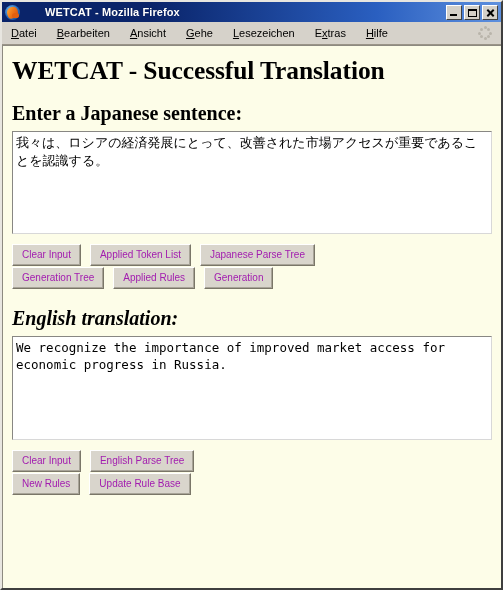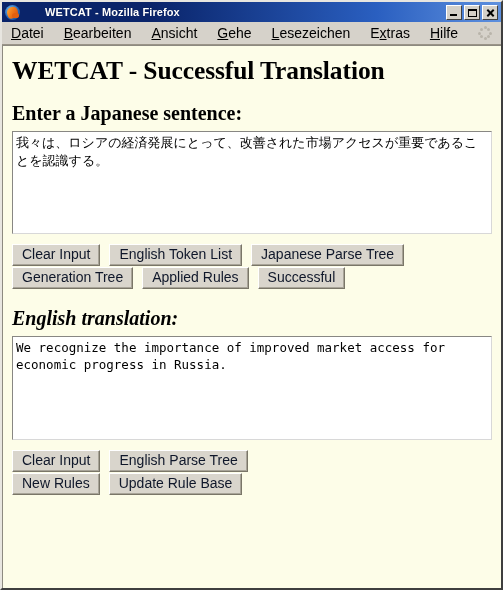--- a/index.html
+++ b/index.html
@@ -122,21 +122,21 @@
     height: 23px;
     background: #d6d2ca;
     border-bottom: 1px solid #9a9488;
     display: flex;
     align-items: center;
     padding-left: 9px;
     box-sizing: border-box;
     position: relative;
   }
   .menu-item {
-    font-size: 14px;
+    font-size: 11px;
     color: #000;
     font-family: "Liberation Sans", sans-serif;
     margin-right: 20px;
     white-space: nowrap;
     cursor: default;
   }
   .menu-item u { text-decoration: underline; }
   .throbber {
     position: absolute;
     right: 8px;
@@ -222,22 +222,22 @@
   .btn-row {
     display: flex;
     align-items: center;
     gap: 9px;
     margin-top: 10px;
   }
   .btn-row.tight { margin-top: 1px; }
 
   button.xp-btn {
     font-family: "Liberation Sans", sans-serif;
-    font-size: 14px;
-    color: #0f172a;
+    font-size: 10px;
+    color: #a21caf;
     background: #d9d5cc;
     border-left: 1px solid #ffffff;
     border-top: 1px solid #ffffff;
     border-right: 1px solid #7a7668;
     border-bottom: 1px solid #7a7668;
     box-shadow: inset -1px -1px 0 #a8a498;
     padding: 2px 9px 3px 9px;
     height: 22px;
     box-sizing: border-box;
     line-height: 15px;
@@ -297,28 +297,28 @@
     <div class="page">
 
       <h1 class="page-title">WETCAT - Successful Translation</h1>
 
       <h2 class="section-title">Enter a Japanese sentence:</h2>
 
       <textarea class="ta ta-jp" spellcheck="false" placeholder="" style="">我々は、ロシアの経済発展にとって、改善された市場アクセスが重要であることを認識する。</textarea>
 
       <div class="btn-row">
         <button class="xp-btn">Clear Input</button>
-        <button class="xp-btn">English Token List</button>
+        <button class="xp-btn">Applied Token List</button>
         <button class="xp-btn">Japanese Parse Tree</button>
       </div>
 
       <div class="btn-row tight">
         <button class="xp-btn">Generation Tree</button>
         <button class="xp-btn">Applied Rules</button>
-        <button class="xp-btn">Successful</button>
+        <button class="xp-btn">Generation</button>
       </div>
 
       <h2 class="section-title second">English translation:</h2>
 
       <textarea class="ta ta-en" spellcheck="false" placeholder="" style="">We recognize the importance of improved market access for economic progress in Russia.</textarea>
 
       <div class="btn-row">
         <button class="xp-btn">Clear Input</button>
         <button class="xp-btn">English Parse Tree</button>
       </div>

